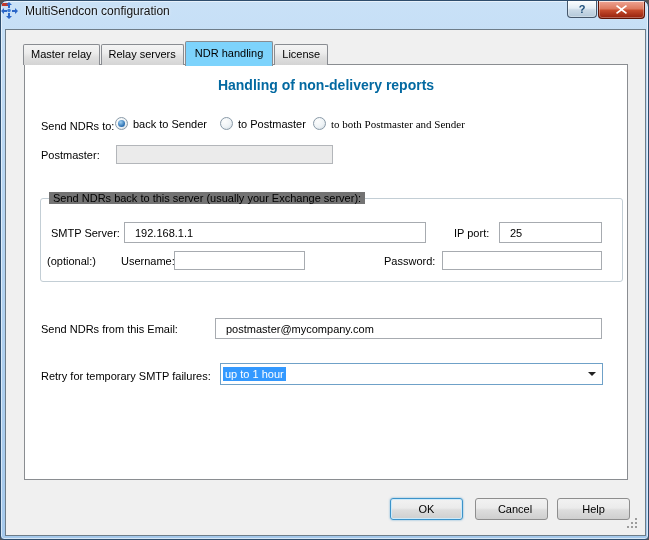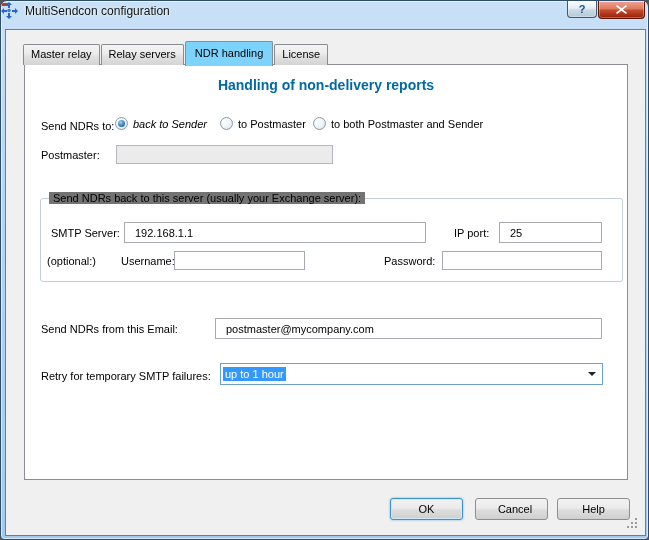--- a/index.html
+++ b/index.html
@@ -172,29 +172,29 @@
       <div class="tab active">NDR handling</div>
       <div class="tab">License</div>
     </div>
 
     <div class="tab-panel">
 
       <div class="heading">Handling of non-delivery reports</div>
 
       <span class="lbl" style="left:16px; top:55px;">Send NDRs to:</span>
 
-      <div class="radio-group-item" style="left:90px; top:52px;font-style:italic;">
+      <div class="radio-group-item" style="left:90px; top:52px;">
         <span class="radio checked"></span>
         <span class="radio-label">back to Sender</span>
       </div>
       <div class="radio-group-item" style="left:195px; top:52px;">
         <span class="radio"></span>
         <span class="radio-label">to Postmaster</span>
       </div>
-      <div class="radio-group-item" style="left:288px; top:52px;">
+      <div class="radio-group-item" style="left:288px; top:52px;font-family:Liberation Serif, serif;">
         <span class="radio"></span>
         <span class="radio-label">to both Postmaster and Sender</span>
       </div>
 
       <span class="lbl" style="left:16px; top:84px;">Postmaster:</span>
       <input class="txt disabled" style="left: 91px; top: 80px; width: 217px; height: 19px;" disabled="" value="">
 
       <div class="groupbox">
         <span class="groupbox-title">Send NDRs back to this server (usually your Exchange server):</span>
 

